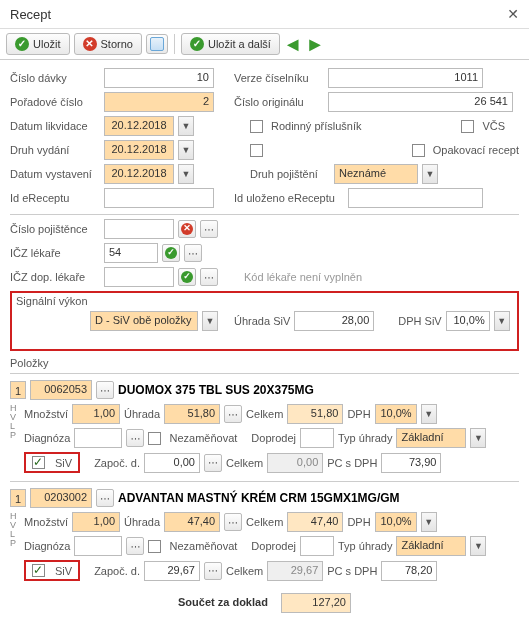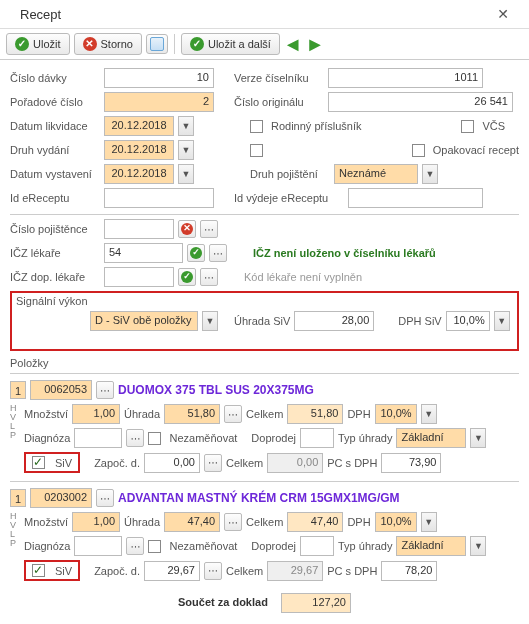--- a/index.html
+++ b/index.html
@@ -7,21 +7,21 @@
     margin: 0;
     font-family: Tahoma, Arial, sans-serif;
     font-size: 11px;
     background: #fff;
     color: #333;
     width: 529px;
   }
   .titlebar {
     background: #fff;
     border-bottom: 1px solid #ddd;
-    padding: 6px 20px;
+    padding: 6px 10px;
     display: flex;
     justify-content: space-between;
     align-items: center;
     font-size: 13px;
   }
   .close-x {
     font-size: 14px;
     color: #555;
     cursor: pointer;
   }
@@ -155,21 +155,21 @@
   }
   .code {
     width:62px; height:20px;
     border:1px solid #bbb;
     background:#ffdca8;
     text-align:right;
     padding:2px 4px;
     font-size:11px;
   }
   .drugname {
-    color:#6d28d9;
+    color:#000000;
     font-weight:bold;
     font-size:12px;
   }
   .hvlp {
     display:flex;
     flex-direction:column;
     color:#888;
     font-size:9px;
     line-height:9px;
     width:12px;
@@ -275,44 +275,43 @@
     <span class="drop">▼</span>
     <span style="width:48px"></span>
     <span class="lbl" style="width:80px">Druh pojištění</span>
     <span class="selbox" style="width:84px">Neznámé</span>
     <span class="drop">▼</span>
   </div>
   <div class="row">
     <span class="lbl" style="width:90px">Id eReceptu</span>
     <span class="fld" style="width:110px;text-align:left"></span>
     <span style="width:12px"></span>
-    <span class="lbl" style="width:110px">Id výdeje eReceptu</span>
+    <span class="lbl" style="width:110px">Id uloženo eReceptu</span>
     <span class="fld" style="width:135px;text-align:left"></span>
   </div>
 
   
   <div style="border-top:1px solid #ccc; margin:6px 0 4px 0;"></div>
   <div class="row">
     <span class="lbl" style="width:90px">Číslo pojištěnce</span>
     <span class="fld" style="width:70px;text-align:left"></span>
     <span class="minibtn">
         <span class="icn icn-red" style="width:12px;height:12px;line-height:11px;font-size:9px">✕</span>
       </span>
     <span class="minibtn">⋯</span>
     <span style="width:18px"></span>
   </div>
   <div class="row">
     <span class="lbl" style="width:90px">IČZ lékaře</span>
-    <span class="fld" style="width:79px;text-align:left">54</span>
+    <span class="fld" style="width:54px;text-align:left">54</span>
     <span class="minibtn">
         <span class="icn icn-green" style="width:12px;height:12px;line-height:11px;font-size:9px">✓</span>
       </span>
     <span class="minibtn">⋯</span>
     <span style="width:18px"></span>
-    <span class="grn-status">IČZ není uloženo v číselníku lékařů</span>
   </div>
   <div class="row">
     <span class="lbl" style="width:90px">IČZ dop. lékaře</span>
     <span class="fld" style="width:70px;text-align:left"></span>
     <span class="minibtn">
         <span class="icn icn-green" style="width:12px;height:12px;line-height:11px;font-size:9px">✓</span>
       </span>
     <span class="minibtn">⋯</span>
     <span style="width:18px"></span>
     <span class="gry-status">Kód lékaře není vyplněn</span>

